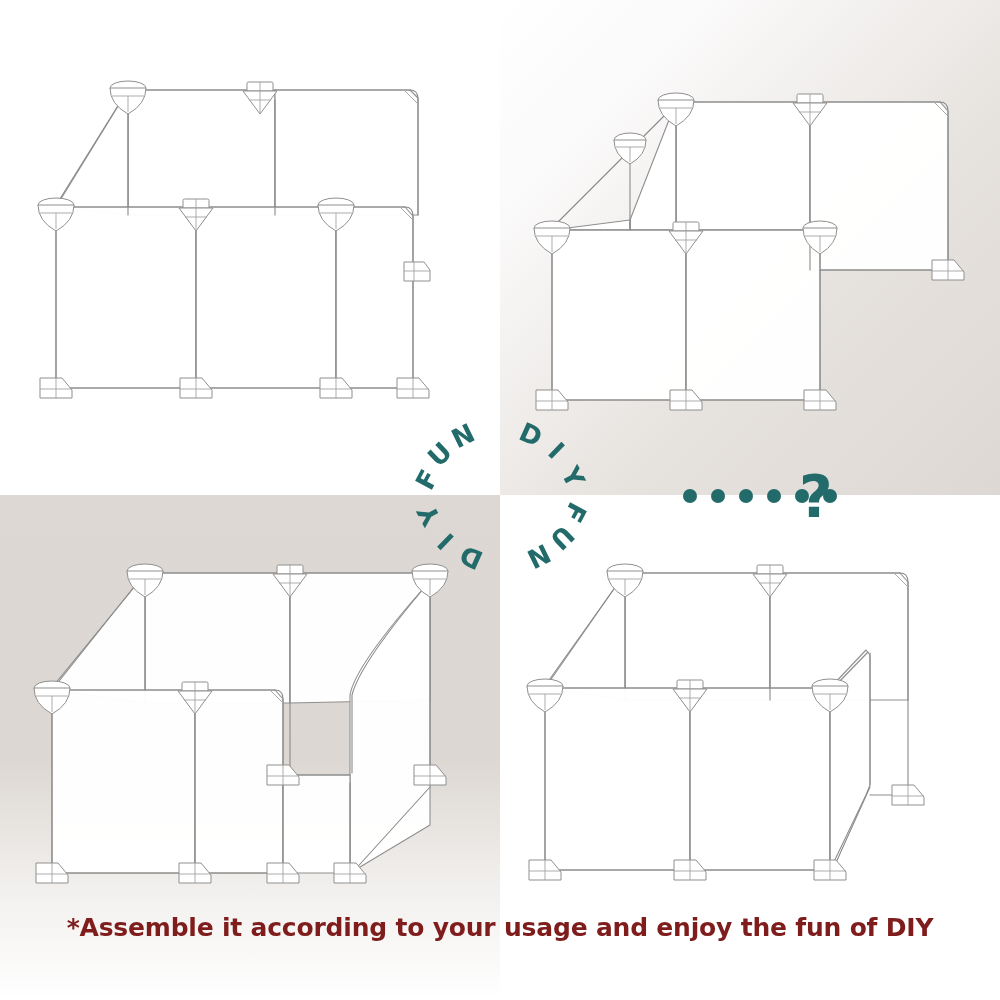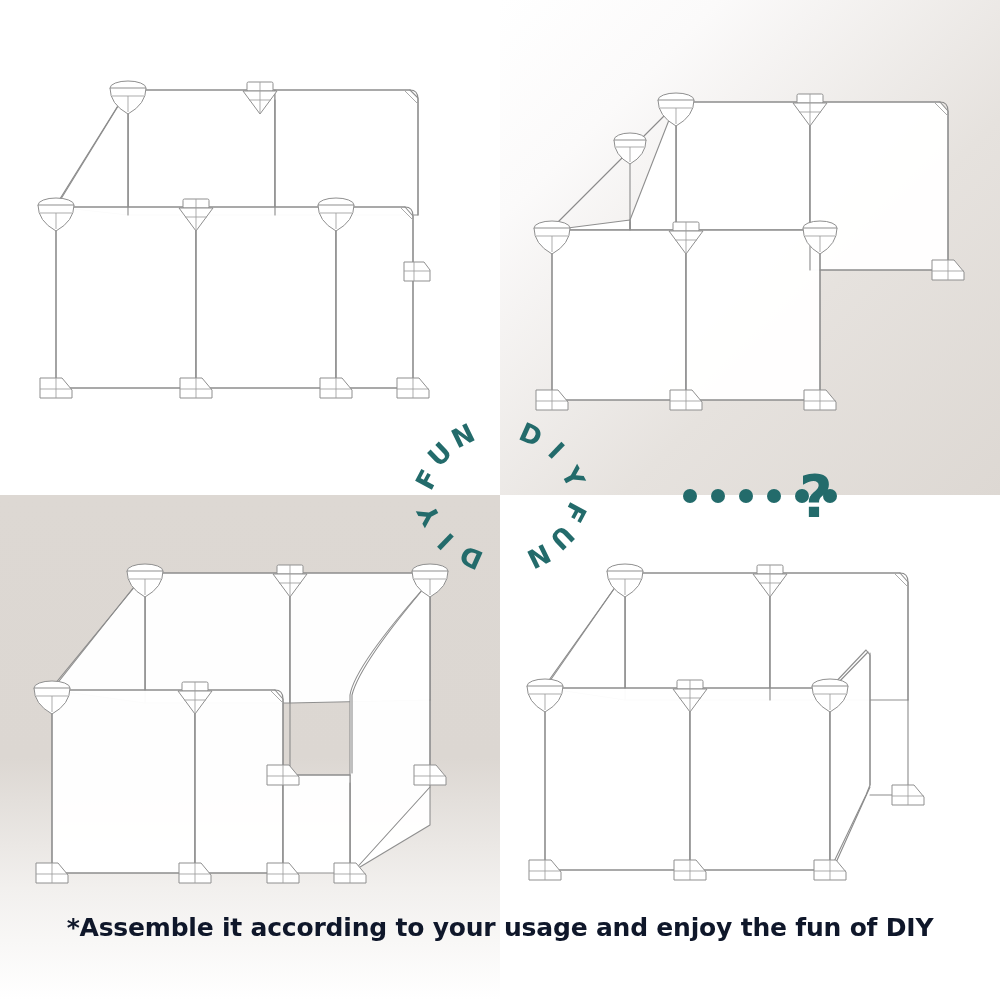--- a/index.html
+++ b/index.html
@@ -118,21 +118,21 @@
   
   #caption {
     position: absolute;
     left: 0;
     top: 913px;
     width: 1000px;
     text-align: center;
     font-family: "DejaVu Sans", sans-serif;
     font-weight: bold;
     font-size: 25px;
-    color: #0f172a;
+    color: #7f1d1d;
     letter-spacing: -0.2px;
   }
 </style>
 </head>
 <body>
 
 <div id="stage">
 
   <div class="quad" id="quad-tl">
     <svg class="panel-svg" viewBox="0 0 500 495" preserveAspectRatio="none">

